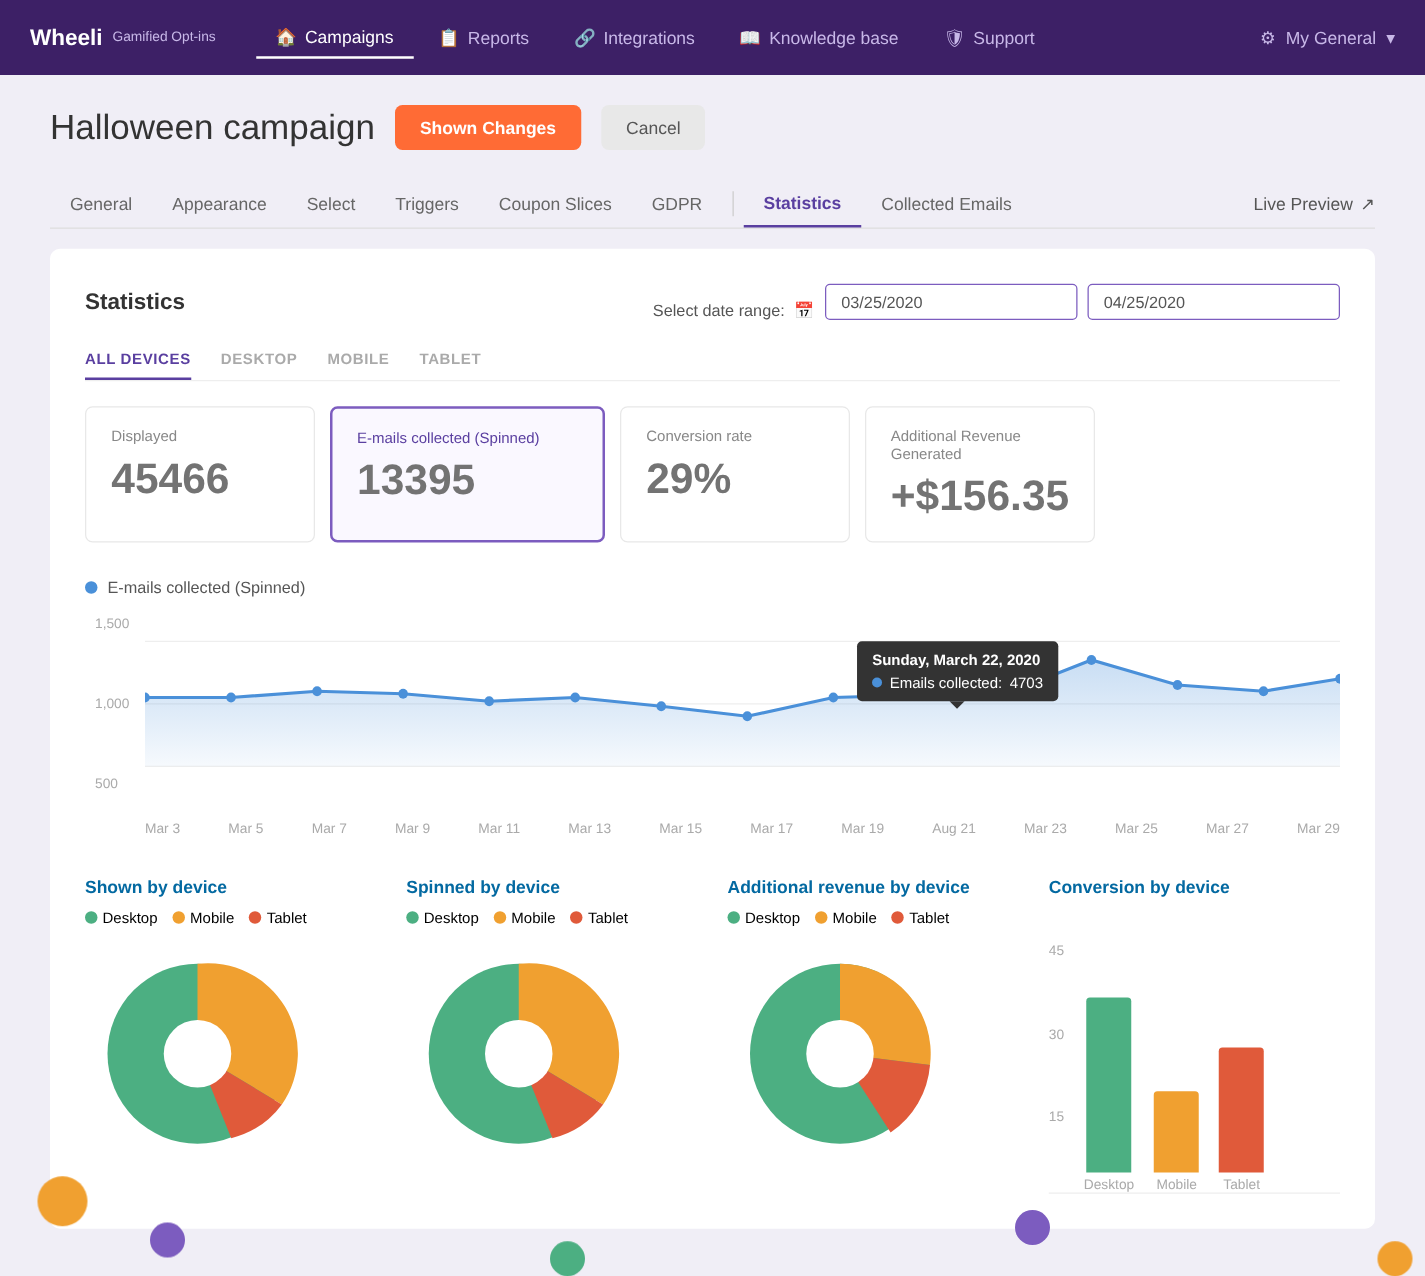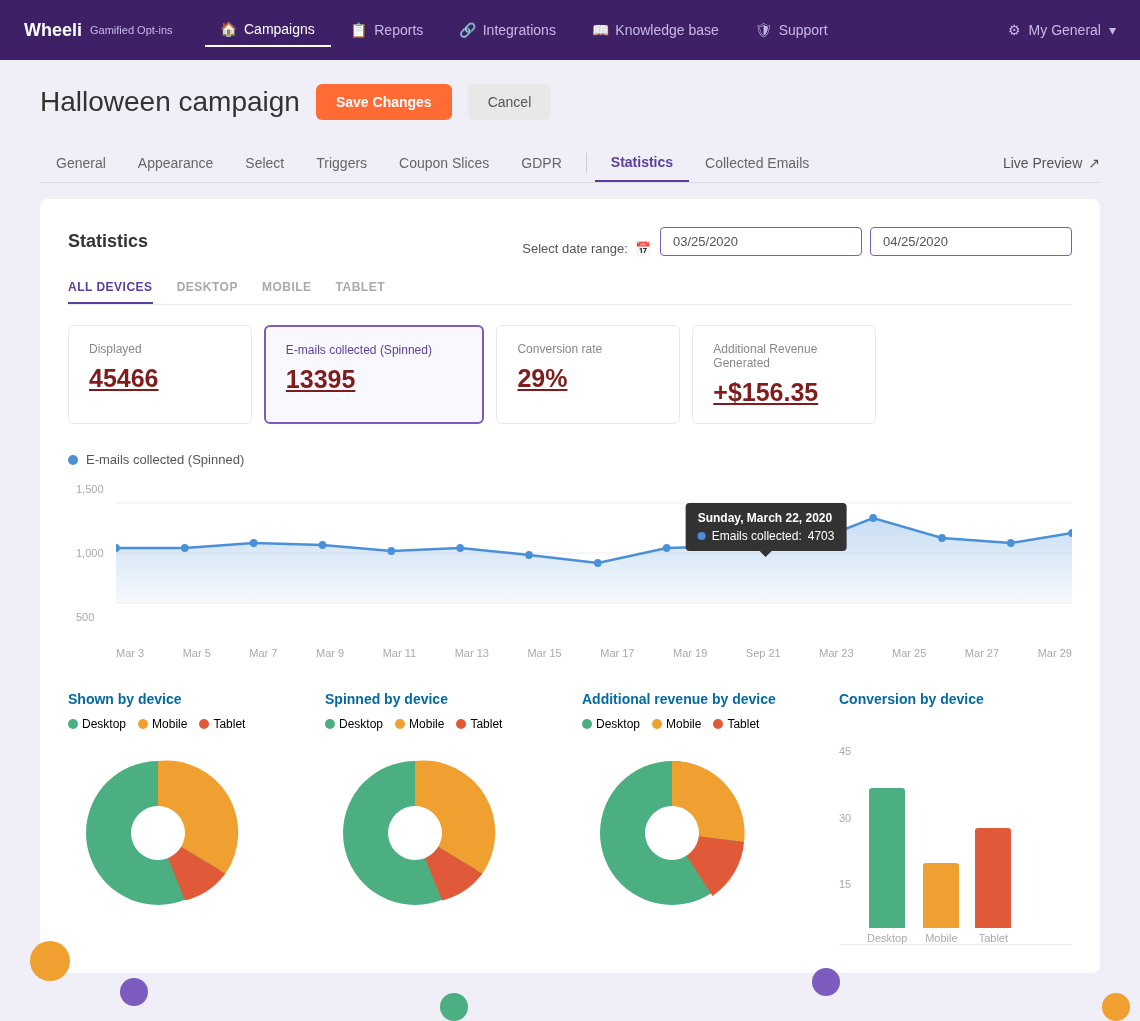--- a/index.html
+++ b/index.html
@@ -37,21 +37,21 @@
     .device-tab.active { color: #5a3fa0; border-bottom: 2px solid #5a3fa0; }
     .date-range { display: flex; align-items: flex-end; gap: 8px; font-size: 13px; color: #555; }
     .date-input { border: 1px solid #7c5cbf; border-radius: 4px; padding: 6px 12px; font-size: 13px; color: #555; }
 
     
     .stat-boxes { display: grid; grid-template-columns: 1fr 1.2fr 1fr 1fr 1fr; gap: 12px; margin-bottom: 28px; }
     .stat-box { border: 1px solid #e8e8e8; border-radius: 6px; padding: 16px 20px; }
     .stat-box.highlighted { border: 2px solid #7c5cbf; background: #faf8ff; }
     .stat-label { font-size: 12px; color: #888; margin-bottom: 8px; }
     .stat-label.highlighted { color: #5a3fa0; }
-    .stat-value { font-size: 25px; font-weight: 600; color: #7f1d1d; text-decoration: underline; }
+    .stat-value { font-size: 34px; font-weight: 600; color: #737373; }
 
     
     .chart-section { margin-bottom: 32px; }
     .chart-legend { display: flex; align-items: center; gap: 8px; margin-bottom: 16px; font-size: 13px; color: #555; }
     .legend-dot { width: 10px; height: 10px; border-radius: 50%; background: #4a90d9; }
     .chart-container { position: relative; height: 160px; }
     .chart-svg { width: 100%; height: 140px; }
     .chart-labels { display: flex; justify-content: space-between; padding: 4px 0 0; font-size: 11px; color: #aaa; }
     .y-labels { position: absolute; left: -40px; top: 0; height: 140px; display: flex; flex-direction: column; justify-content: space-between; font-size: 11px; color: #aaa; }
     .chart-wrapper { position: relative; margin-left: 48px; }
@@ -115,21 +115,21 @@
   <div class="nav-right">
     <span>⚙</span>
     <span>My General</span>
     <span>▾</span>
   </div>
 </nav>
 
 <div class="page">
   <div class="page-header">
     <h1 class="page-title">Halloween campaign</h1>
-    <button class="btn-save">Save Changes</button>
+    <button class="btn-save">Shown Changes</button>
     <button class="btn-cancel">Cancel</button>
   </div>
 
   <div class="tabs">
     <a class="tab">General</a>
     <a class="tab">Appearance</a>
     <a class="tab">Select</a>
     <a class="tab">Triggers</a>
     <a class="tab">Coupon Slices</a>
     <a class="tab">GDPR</a>
@@ -236,21 +236,21 @@
         <div class="chart-labels">
           <span>Mar 3</span>
           <span>Mar 5</span>
           <span>Mar 7</span>
           <span>Mar 9</span>
           <span>Mar 11</span>
           <span>Mar 13</span>
           <span>Mar 15</span>
           <span>Mar 17</span>
           <span>Mar 19</span>
-          <span>Sep 21</span>
+          <span>Aug 21</span>
           <span>Mar 23</span>
           <span>Mar 25</span>
           <span>Mar 27</span>
           <span>Mar 29</span>
         </div>
       </div>
     </div>
 
     <div class="charts-row">
 

